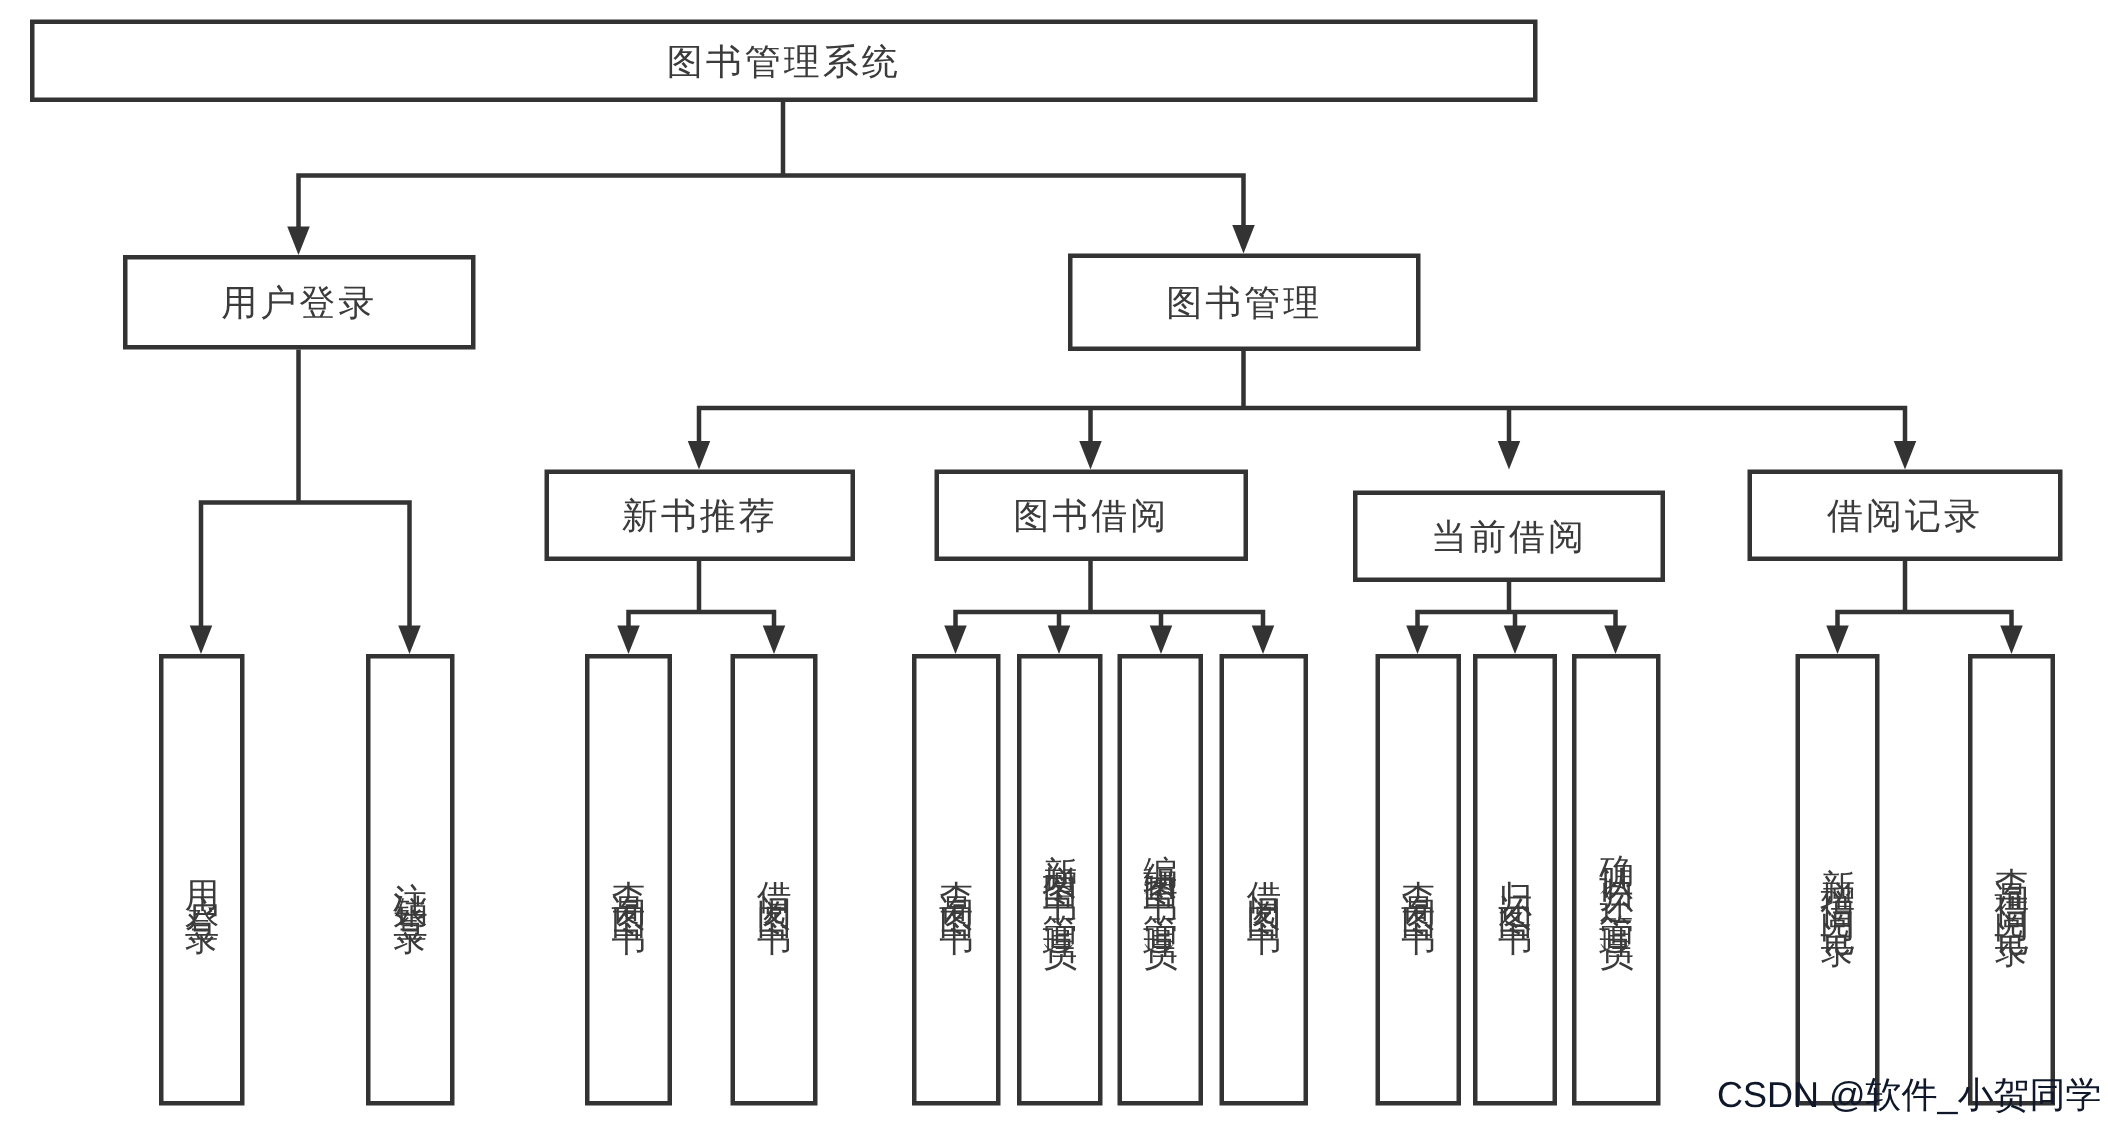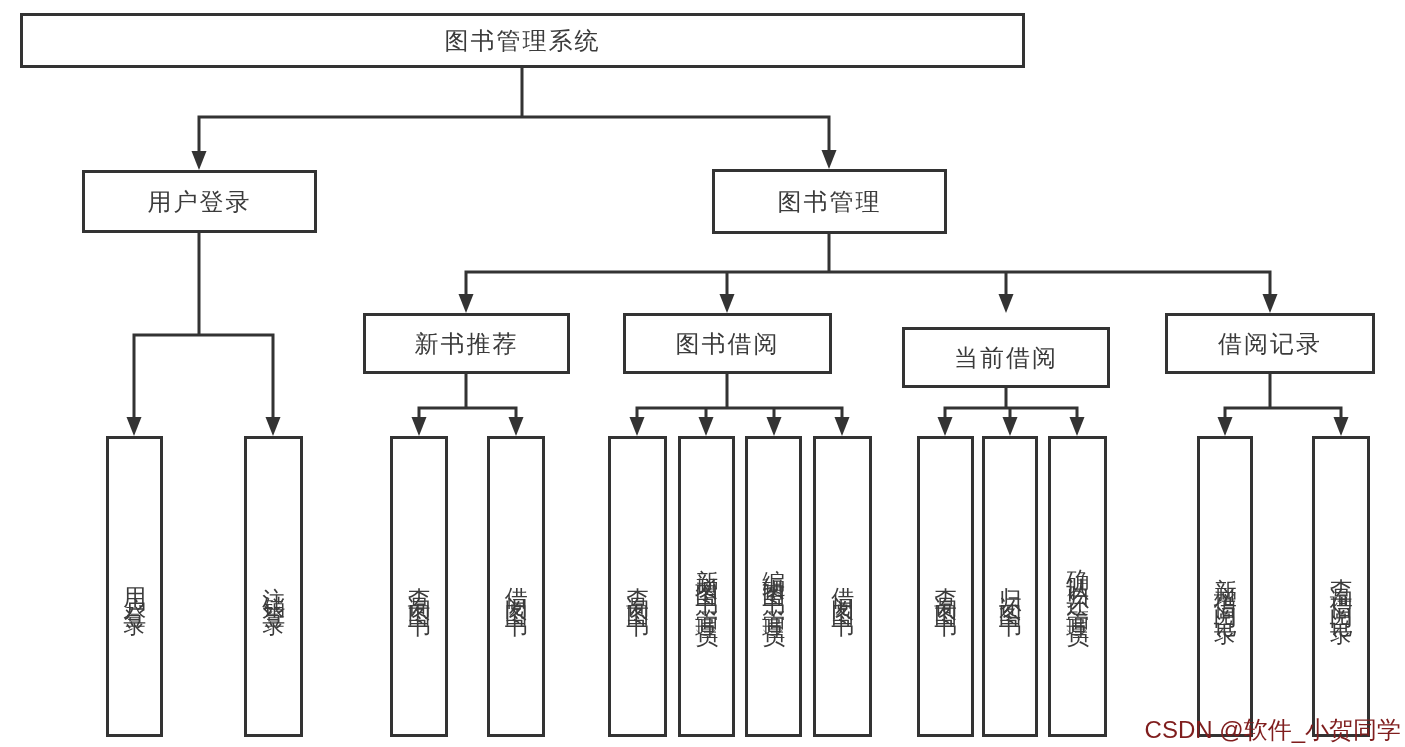--- a/index.html
+++ b/index.html
@@ -28,21 +28,21 @@
   .l5 {left:608px; width:59px;}
   .l6 {left:678px; width:57px;letter-spacing:8px;}
   .l7 {left:745px; width:57px;letter-spacing:8px;}
   .l8 {left:813px; width:59px;}
   .l9 {left:917px; width:57px;}
   .l10{left:982px; width:56px;}
   .l11{left:1048px;width:59px;letter-spacing:8px;}
   .l12{left:1197px;width:56px;}
   .l13{left:1312px;width:58px;}
   .watermark{position:absolute;right:4px;top:714px;z-index:6;
-             color:#7f1d1d;font-size:24px;white-space:nowrap;}
+             color:#0f172a;font-size:24px;white-space:nowrap;}
 </style>
 </head>
 <body>
 
 <div id="stage">
 
   <svg class="connectors" viewBox="0 0 1405 747" fill="none">
     <g stroke="#333333" stroke-width="3" stroke-linecap="square">
 
       <path d="M522 68 V117 M199 117 H829 M199 117 V153 M829 117 V152"></path>

